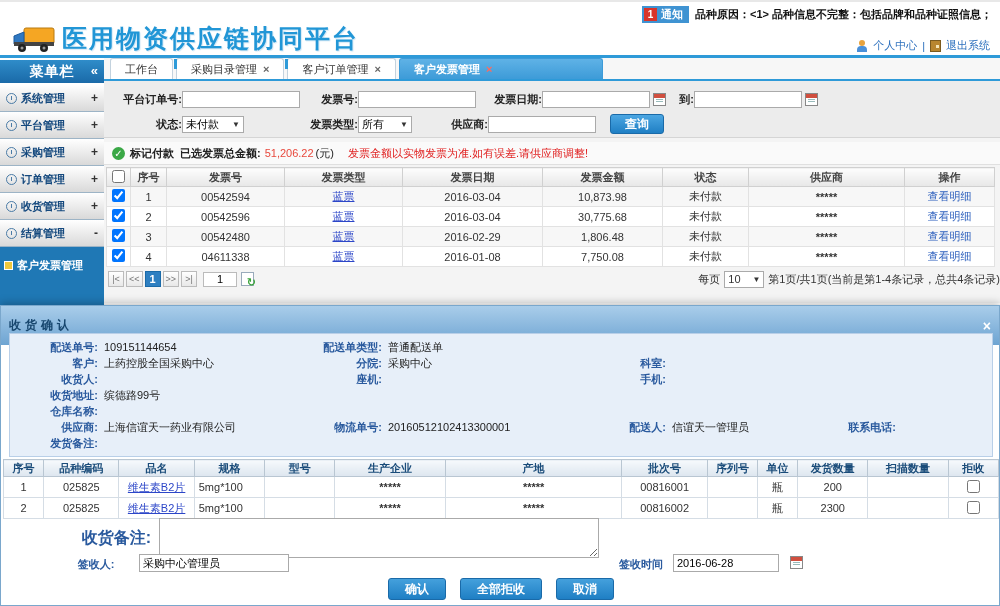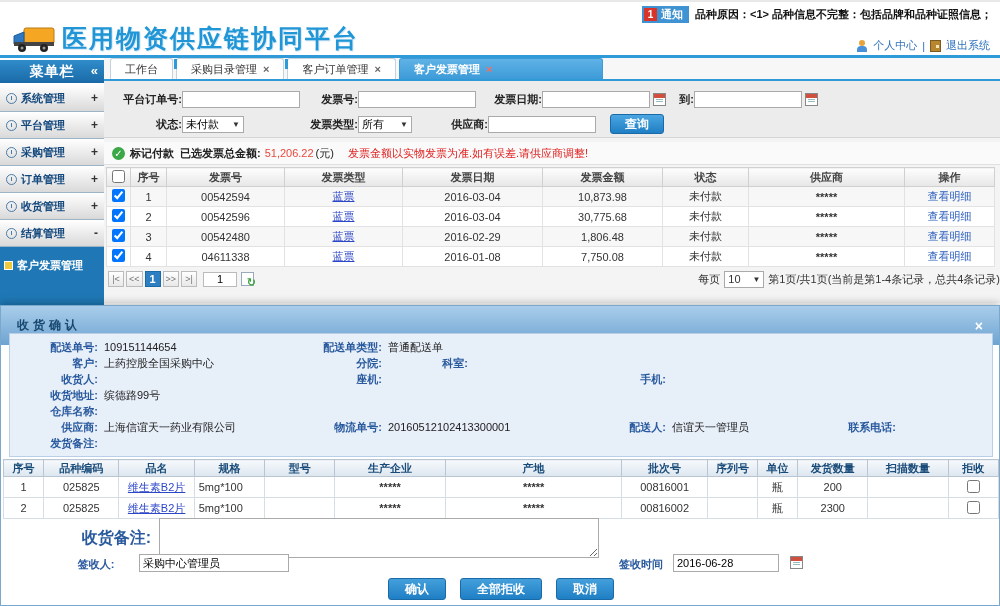--- a/index.html
+++ b/index.html
@@ -76,21 +76,21 @@
   .pbtn { min-width:16px; height:16px; border:1px solid #bbb; background:linear-gradient(#fff,#e8e8e8); font-size:9px; color:#777; display:inline-flex; align-items:center; justify-content:center; margin-right:2px; cursor:pointer; padding:0 2px; }
   .pbtn.cur { background:#2e7fc1; color:#fff; border-color:#1a6aa8; font-weight:bold; font-size:11px; }
   #pager input { width:34px; height:15px; border:1px solid #bbb; font-size:11px; text-align:center; margin:0 4px; }
   .reload-ic { width:13px; height:14px; background:#fff; border:1px solid #9ab; position:relative; display:inline-block; cursor:pointer; }
   .reload-ic::after { content:"↻"; position:absolute; right:-3px; bottom:-4px; color:#3aa33a; font-size:11px; font-weight:bold; }
   #pager .right { margin-left:auto; display:flex; align-items:center; color:#333; }
   #pager .right .fsel { margin:0 4px; }
 
   
   #modal { position:absolute; top:305px; left:0; width:1000px; height:301px; background:#fff; border:1px solid #7aa7cc; box-shadow:0 -2px 8px rgba(0,0,0,.25); }
-  #modal-title { height:39px; background:linear-gradient(#a9cdea,#6ea4d2); display:flex; align-items:center; padding:0 16px; }
+  #modal-title { height:39px; background:linear-gradient(#a9cdea,#6ea4d2); display:flex; align-items:center; padding:0 8px; }
   #modal-title .t { font-size:12px; font-weight:bold; color:#17466e; letter-spacing:4px; }
   #modal-title .x { margin-left:auto; color:#fff; font-size:14px; font-weight:bold; cursor:pointer; }
   #info-panel { position:absolute; top:27px; left:8px; width:984px; height:124px; background:#e7eff9; border:1px solid #b9cfe8; padding:5px 0 0 0; font-size:11px; }
   .iline { height:16px; display:flex; align-items:center; }
   .ilbl { display:inline-block; text-align:right; color:#2a5a9e; font-weight:bold; flex:none; }
   .ival { display:inline-block; color:#222; padding-left:6px; overflow:hidden; white-space:nowrap; }
   .w88{width:88px}.w86{width:86px}.w80{width:80px}.v198{width:198px}.v150{width:150px}
 
   #items-table { border-collapse:collapse; table-layout:fixed; width:996px; position:absolute; top:153px; left:2px; font-size:11px; background:#fff; }
   #items-table th { background:linear-gradient(#f6f9fc,#dde6ef); border:1px solid #b9c6d2; height:17px; font-weight:bold; color:#1a4c7a; overflow:hidden; white-space:nowrap; }
@@ -340,20 +340,21 @@
     <div class="iline">
       <span class="ilbl w88">配送单号:</span>
       <span class="ival v198">109151144654</span>
       <span class="ilbl w86">配送单类型:</span>
       <span class="ival v198">普通配送单</span>
     </div>
     <div class="iline">
       <span class="ilbl w88">客户:</span>
       <span class="ival v198">上药控股全国采购中心</span>
       <span class="ilbl w86">分院:</span>
+      <span class="ival v198">采购中心</span>
       <span class="ilbl w86">科室:</span>
       <span class="ival v198"></span>
     </div>
     <div class="iline">
       <span class="ilbl w88">收货人:</span>
       <span class="ival v198"></span>
       <span class="ilbl w86">座机:</span>
       <span class="ival v198"></span>
       <span class="ilbl w86">手机:</span>
       <span class="ival v198"></span>

